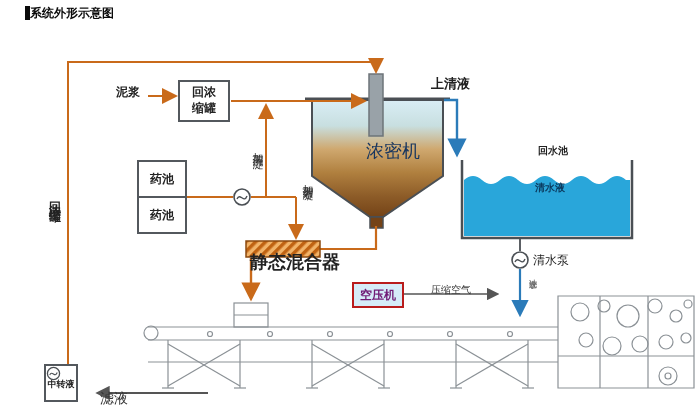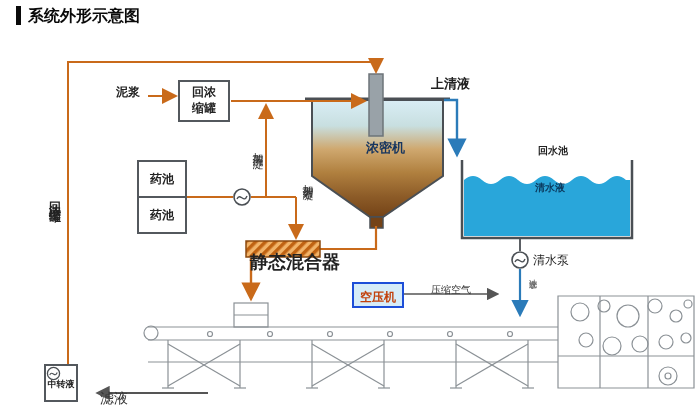--- a/index.html
+++ b/index.html
@@ -5,23 +5,23 @@
   html,body{margin:0;padding:0;background:#fff;}
   .stage{position:relative;width:700px;height:420px;background:#ffffff;overflow:hidden;
          font-family:"DejaVu Sans","Liberation Sans",sans-serif;}
   .stage svg{position:absolute;left:0;top:0;}
   .lbl{position:absolute;color:#222;white-space:nowrap;z-index:5;}
   .v{writing-mode:vertical-rl;letter-spacing:2px;white-space:normal;}
   .box{position:absolute;box-sizing:border-box;background:#fff;border:2px solid #53585d;
        display:flex;align-items:center;justify-content:center;text-align:center;
        font-weight:700;color:#222;z-index:5;}
   .wrap{white-space:normal;line-height:1.3;padding:2px 10px;}
-  .title{position:absolute;left:16px;top:6px;font-size:16px;font-weight:700;color:#0a0a0a;
-         border-left:5px solid #0a0a0a;padding-left:7px;line-height:1.2;z-index:6;}
-  .compressor{background:#d6ecf8;border:2px solid #1d4ed8;color:#c2410c;align-items:flex-end;}
+  .title{position:absolute;left:25px;top:6px;font-size:12px;font-weight:700;color:#0a0a0a;
+         border-left:5px solid #0a0a0a;line-height:1.2;z-index:6;}
+  .compressor{background:#d6ecf8;border:2px solid #b91c1c;color:#701a75;}
   .transfer{flex-direction:column;padding-top:3px;gap:1px;}
 </style>
 </head>
 <body>
 
 <div class="stage">
 
   <svg width="700" height="420" viewBox="0 0 700 420">
     <defs>
       <marker id="aO" markerWidth="8" markerHeight="8" refX="6.5" refY="4" orient="auto">
@@ -155,21 +155,21 @@
   <div class="box transfer" style="left:44px;top:364px;width:34px;height:38px;font-size:9px;">
     <svg width="15" height="15" viewBox="-8 -8 16 16">
       <circle r="6.5" fill="#fff" stroke="#4a4f54" stroke-width="1.4"></circle>
       <path d="M-4 1.5 C -1.5 -4, 1.5 5.5, 4 -1" fill="none" stroke="#4a4f54" stroke-width="1.2"></path>
     </svg>
     <span>中转液</span>
   </div>
 
   <div class="lbl" style="left:116px;top:84px;font-size:12px;font-weight:700;">泥浆</div>
   <div class="lbl" style="left:431px;top:75px;font-size:13px;font-weight:700;">上清液</div>
-  <div class="lbl" style="left:366px;top:139px;font-size:13px;font-weight:700;color:#16355f;">浓密机</div>
+  <div class="lbl" style="left:366px;top:139px;font-size:18px;font-weight:400;color:#16355f;">浓密机</div>
   <div class="lbl" style="left:538px;top:144px;font-size:10px;font-weight:700;">回水池</div>
   <div class="lbl" style="left:535px;top:181px;font-size:10px;font-weight:700;color:#0b3a5e;">清水液</div>
   <div class="lbl" style="left:533px;top:252px;font-size:12px;">清水泵</div>
   <div class="lbl v" style="left:249px;top:143px;font-size:11px;color:#333;">加药沉淀</div>
   <div class="lbl v" style="left:299px;top:175px;font-size:11px;color:#333;">加药絮凝</div>
   <div class="lbl" style="left:250px;top:250px;font-size:18px;font-weight:700;">静态混合器</div>
   <div class="lbl v" style="left:46px;top:192px;font-size:12px;font-weight:700;letter-spacing:3px;">回浓缩罐</div>
   <div class="lbl" style="left:431px;top:283px;font-size:10px;color:#333;">压缩空气</div>
   <div class="lbl v" style="left:526px;top:272px;font-size:8px;letter-spacing:1px;color:#666;">冲洗水管</div>
   <div class="lbl" style="left:100px;top:390px;font-size:14px;color:#333;text-align:center;">滤液</div>

